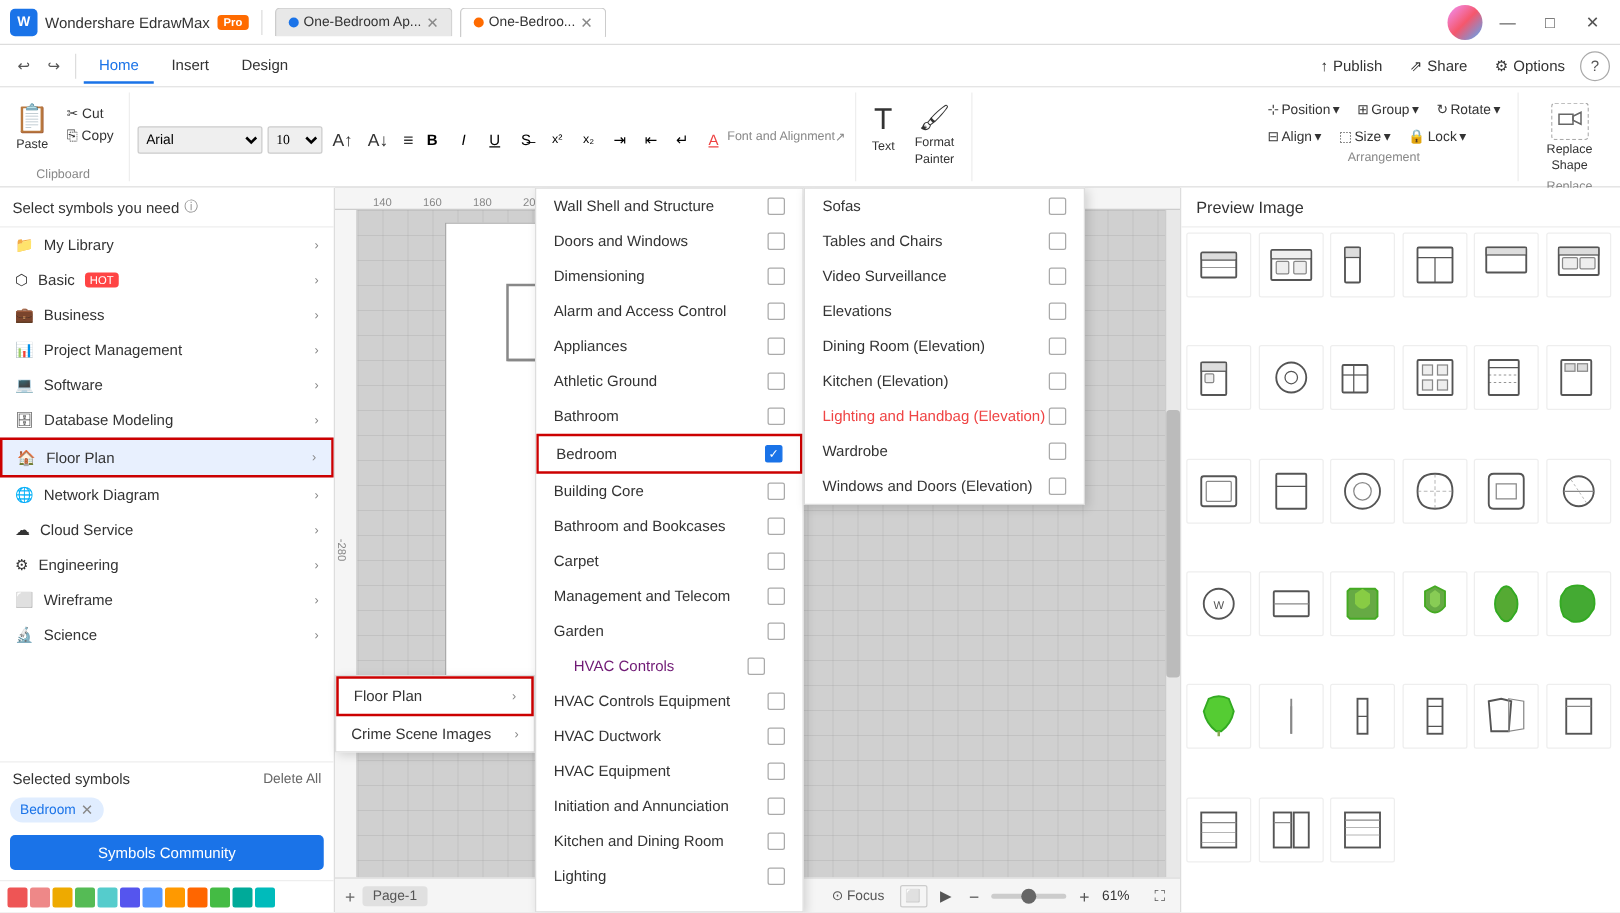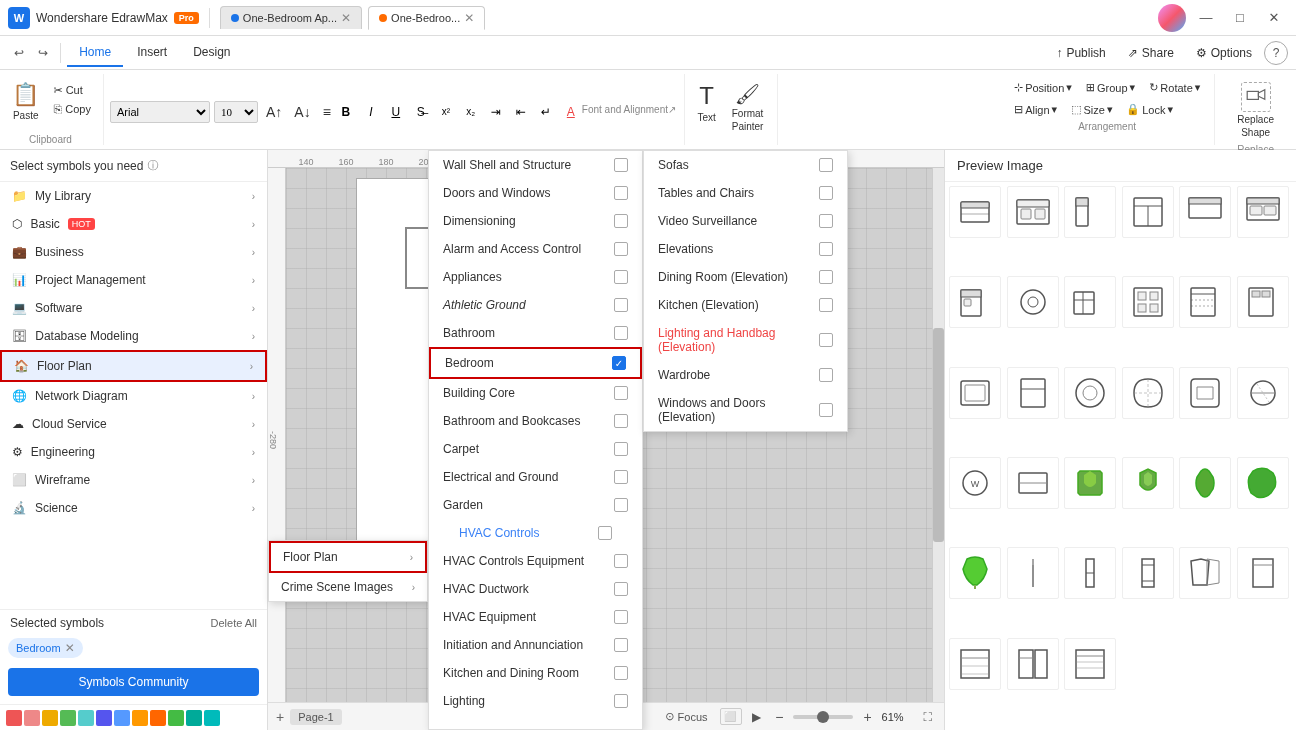--- a/index.html
+++ b/index.html
@@ -300,21 +300,21 @@
       <div style="width:14px;height:14px;border:1px solid #aaa;border-radius:2px;flex-shrink:0;"></div>
     </div>
     <div style="display:flex;align-items:center;justify-content:space-between;padding:7px 14px;cursor:pointer;font-size:12px;color:#333;">
       <span>Alarm and Access Control</span>
       <div style="width:14px;height:14px;border:1px solid #aaa;border-radius:2px;flex-shrink:0;"></div>
     </div>
     <div style="display:flex;align-items:center;justify-content:space-between;padding:7px 14px;cursor:pointer;font-size:12px;color:#333;gap:32px;">
       <span>Appliances</span>
       <div style="width:14px;height:14px;border:1px solid #aaa;border-radius:2px;flex-shrink:0;"></div>
     </div>
-    <div style="display:flex;align-items:center;justify-content:space-between;padding:7px 14px;cursor:pointer;font-size:12px;color:#333;font-style:italic;">
+    <div style="display:flex;align-items:center;justify-content:space-between;padding:7px 14px;cursor:pointer;font-size:12px;color:#333;">
       <span>Athletic Ground</span>
       <div style="width:14px;height:14px;border:1px solid #aaa;border-radius:2px;flex-shrink:0;"></div>
     </div>
     <div style="display:flex;align-items:center;justify-content:space-between;padding:7px 14px;cursor:pointer;font-size:12px;color:#333;">
       <span>Bathroom</span>
       <div style="width:14px;height:14px;border:1px solid #aaa;border-radius:2px;flex-shrink:0;"></div>
     </div>
     <div style="display:flex;align-items:center;justify-content:space-between;padding:7px 14px;cursor:pointer;font-size:12px;color:#333;border:2px solid #cc0000;background:#fff;">
       <span>Bedroom</span>
       <div style="width:14px;height:14px;border:1px solid #1a73e8;border-radius:2px;flex-shrink:0;background:#1a73e8;display:flex;align-items:center;justify-content:center;color:white;font-size:10px;">✓</div>
@@ -325,28 +325,28 @@
     </div>
     <div style="display:flex;align-items:center;justify-content:space-between;padding:7px 14px;cursor:pointer;font-size:12px;color:#333;">
       <span>Bathroom and Bookcases</span>
       <div style="width:14px;height:14px;border:1px solid #aaa;border-radius:2px;flex-shrink:0;"></div>
     </div>
     <div style="display:flex;align-items:center;justify-content:space-between;padding:7px 14px;cursor:pointer;font-size:12px;color:#333;">
       <span>Carpet</span>
       <div style="width:14px;height:14px;border:1px solid #aaa;border-radius:2px;flex-shrink:0;"></div>
     </div>
     <div style="display:flex;align-items:center;justify-content:space-between;padding:7px 14px;cursor:pointer;font-size:12px;color:#333;">
-      <span>Electrical and Ground</span>
+      <span>Management and Telecom</span>
       <div style="width:14px;height:14px;border:1px solid #aaa;border-radius:2px;flex-shrink:0;"></div>
     </div>
     <div style="display:flex;align-items:center;justify-content:space-between;padding:7px 14px;cursor:pointer;font-size:12px;color:#333;">
       <span>Garden</span>
       <div style="width:14px;height:14px;border:1px solid #aaa;border-radius:2px;flex-shrink:0;"></div>
     </div>
-    <div style="display:flex;align-items:flex-start;justify-content:space-between;padding:7px 30px;cursor:pointer;font-size:12px;color:#3b82f6;">
+    <div style="display:flex;align-items:flex-start;justify-content:space-between;padding:7px 30px;cursor:pointer;font-size:12px;color:#701a75;">
       <span>HVAC Controls</span>
       <div style="width:14px;height:14px;border:1px solid #aaa;border-radius:2px;flex-shrink:0;"></div>
     </div>
     <div style="display:flex;align-items:center;justify-content:space-between;padding:7px 14px;cursor:pointer;font-size:12px;color:#333;">
       <span>HVAC Controls Equipment</span>
       <div style="width:14px;height:14px;border:1px solid #aaa;border-radius:2px;flex-shrink:0;"></div>
     </div>
     <div style="display:flex;align-items:center;justify-content:space-between;padding:7px 14px;cursor:pointer;font-size:12px;color:#333;">
       <span>HVAC Ductwork</span>
       <div style="width:14px;height:14px;border:1px solid #aaa;border-radius:2px;flex-shrink:0;"></div>
@@ -363,21 +363,21 @@
       <span>Kitchen and Dining Room</span>
       <div style="width:14px;height:14px;border:1px solid #aaa;border-radius:2px;flex-shrink:0;"></div>
     </div>
     <div style="display:flex;align-items:center;justify-content:space-between;padding:7px 14px;cursor:pointer;font-size:12px;color:#333;">
       <span>Lighting</span>
       <div style="width:14px;height:14px;border:1px solid #aaa;border-radius:2px;flex-shrink:0;"></div>
     </div>
 
   </div>
 
-  <div style="position:absolute;left:643px;top:0;width:205px;background:#fff;border:1px solid #ddd;box-shadow:2px 2px 8px rgba(0,0,0,0.15);z-index:200;overflow-y:auto;max-height:320px;">
+  <div style="position:absolute;left:643px;top:0;width:225px;background:#fff;border:1px solid #ddd;box-shadow:2px 2px 8px rgba(0,0,0,0.15);z-index:200;overflow-y:auto;max-height:320px;">
     <div style="display:flex;align-items:center;justify-content:space-between;padding:7px 14px;cursor:pointer;font-size:12px;color:#333;">
       <span>Sofas</span>
       <div style="width:14px;height:14px;border:1px solid #aaa;border-radius:2px;flex-shrink:0;"></div>
     </div>
     <div style="display:flex;align-items:center;justify-content:space-between;padding:7px 14px;cursor:pointer;font-size:12px;color:#333;">
       <span>Tables and Chairs</span>
       <div style="width:14px;height:14px;border:1px solid #aaa;border-radius:2px;flex-shrink:0;"></div>
     </div>
     <div style="display:flex;align-items:center;justify-content:space-between;padding:7px 14px;cursor:pointer;font-size:12px;color:#333;">
       <span>Video Surveillance</span>

